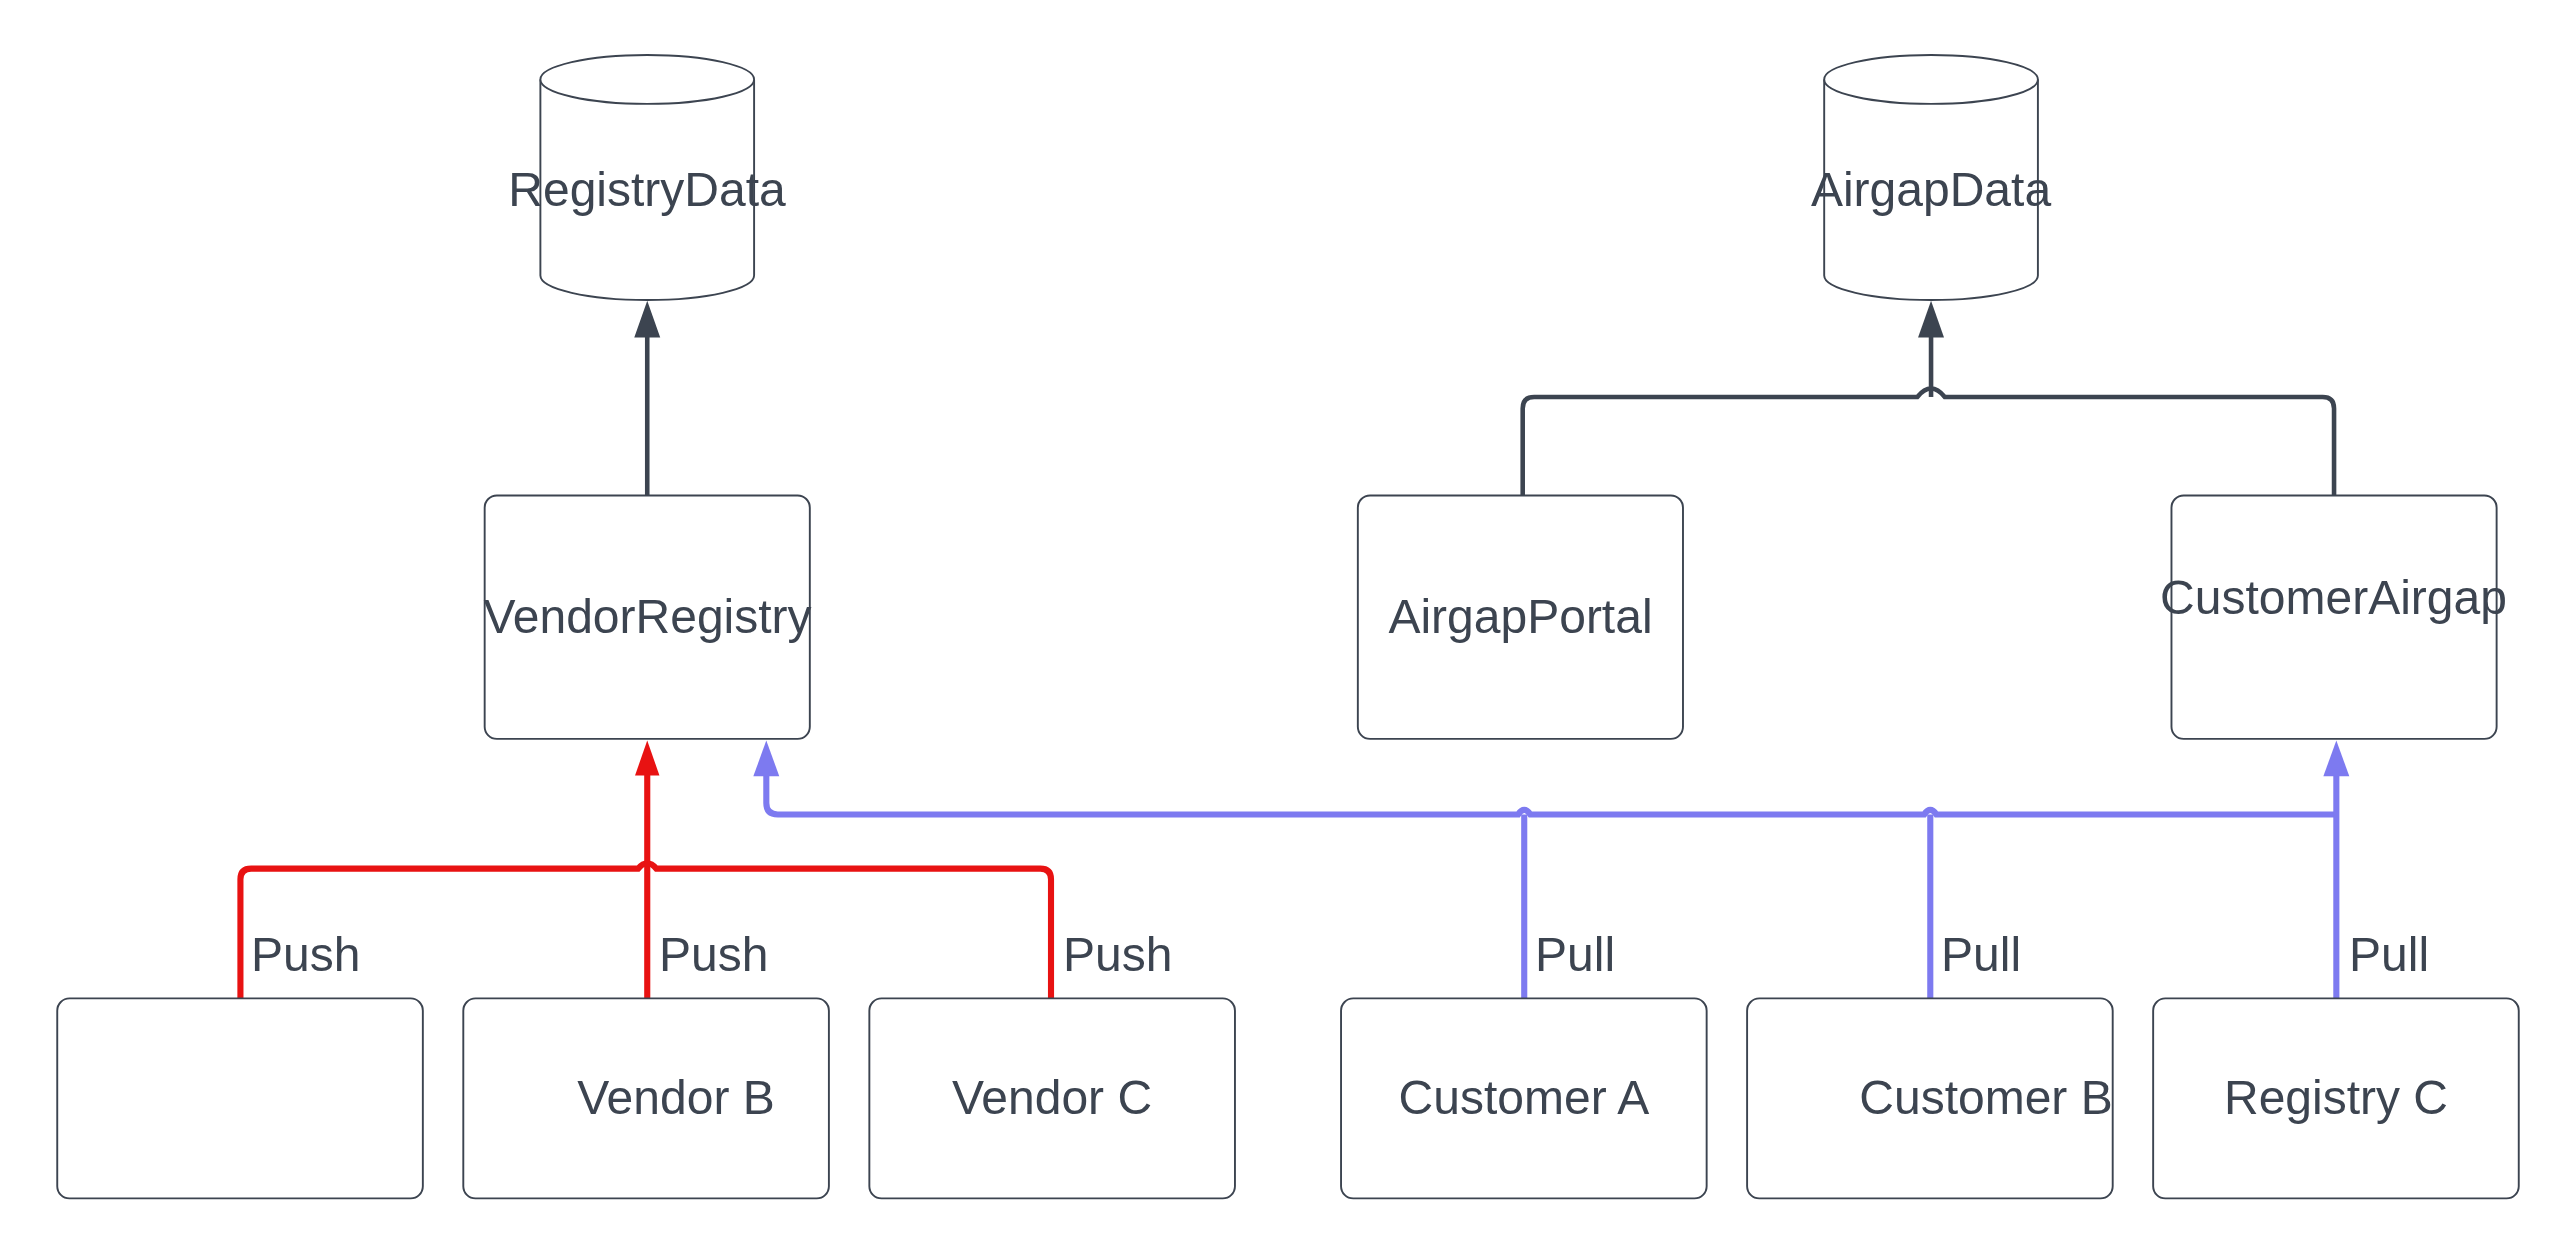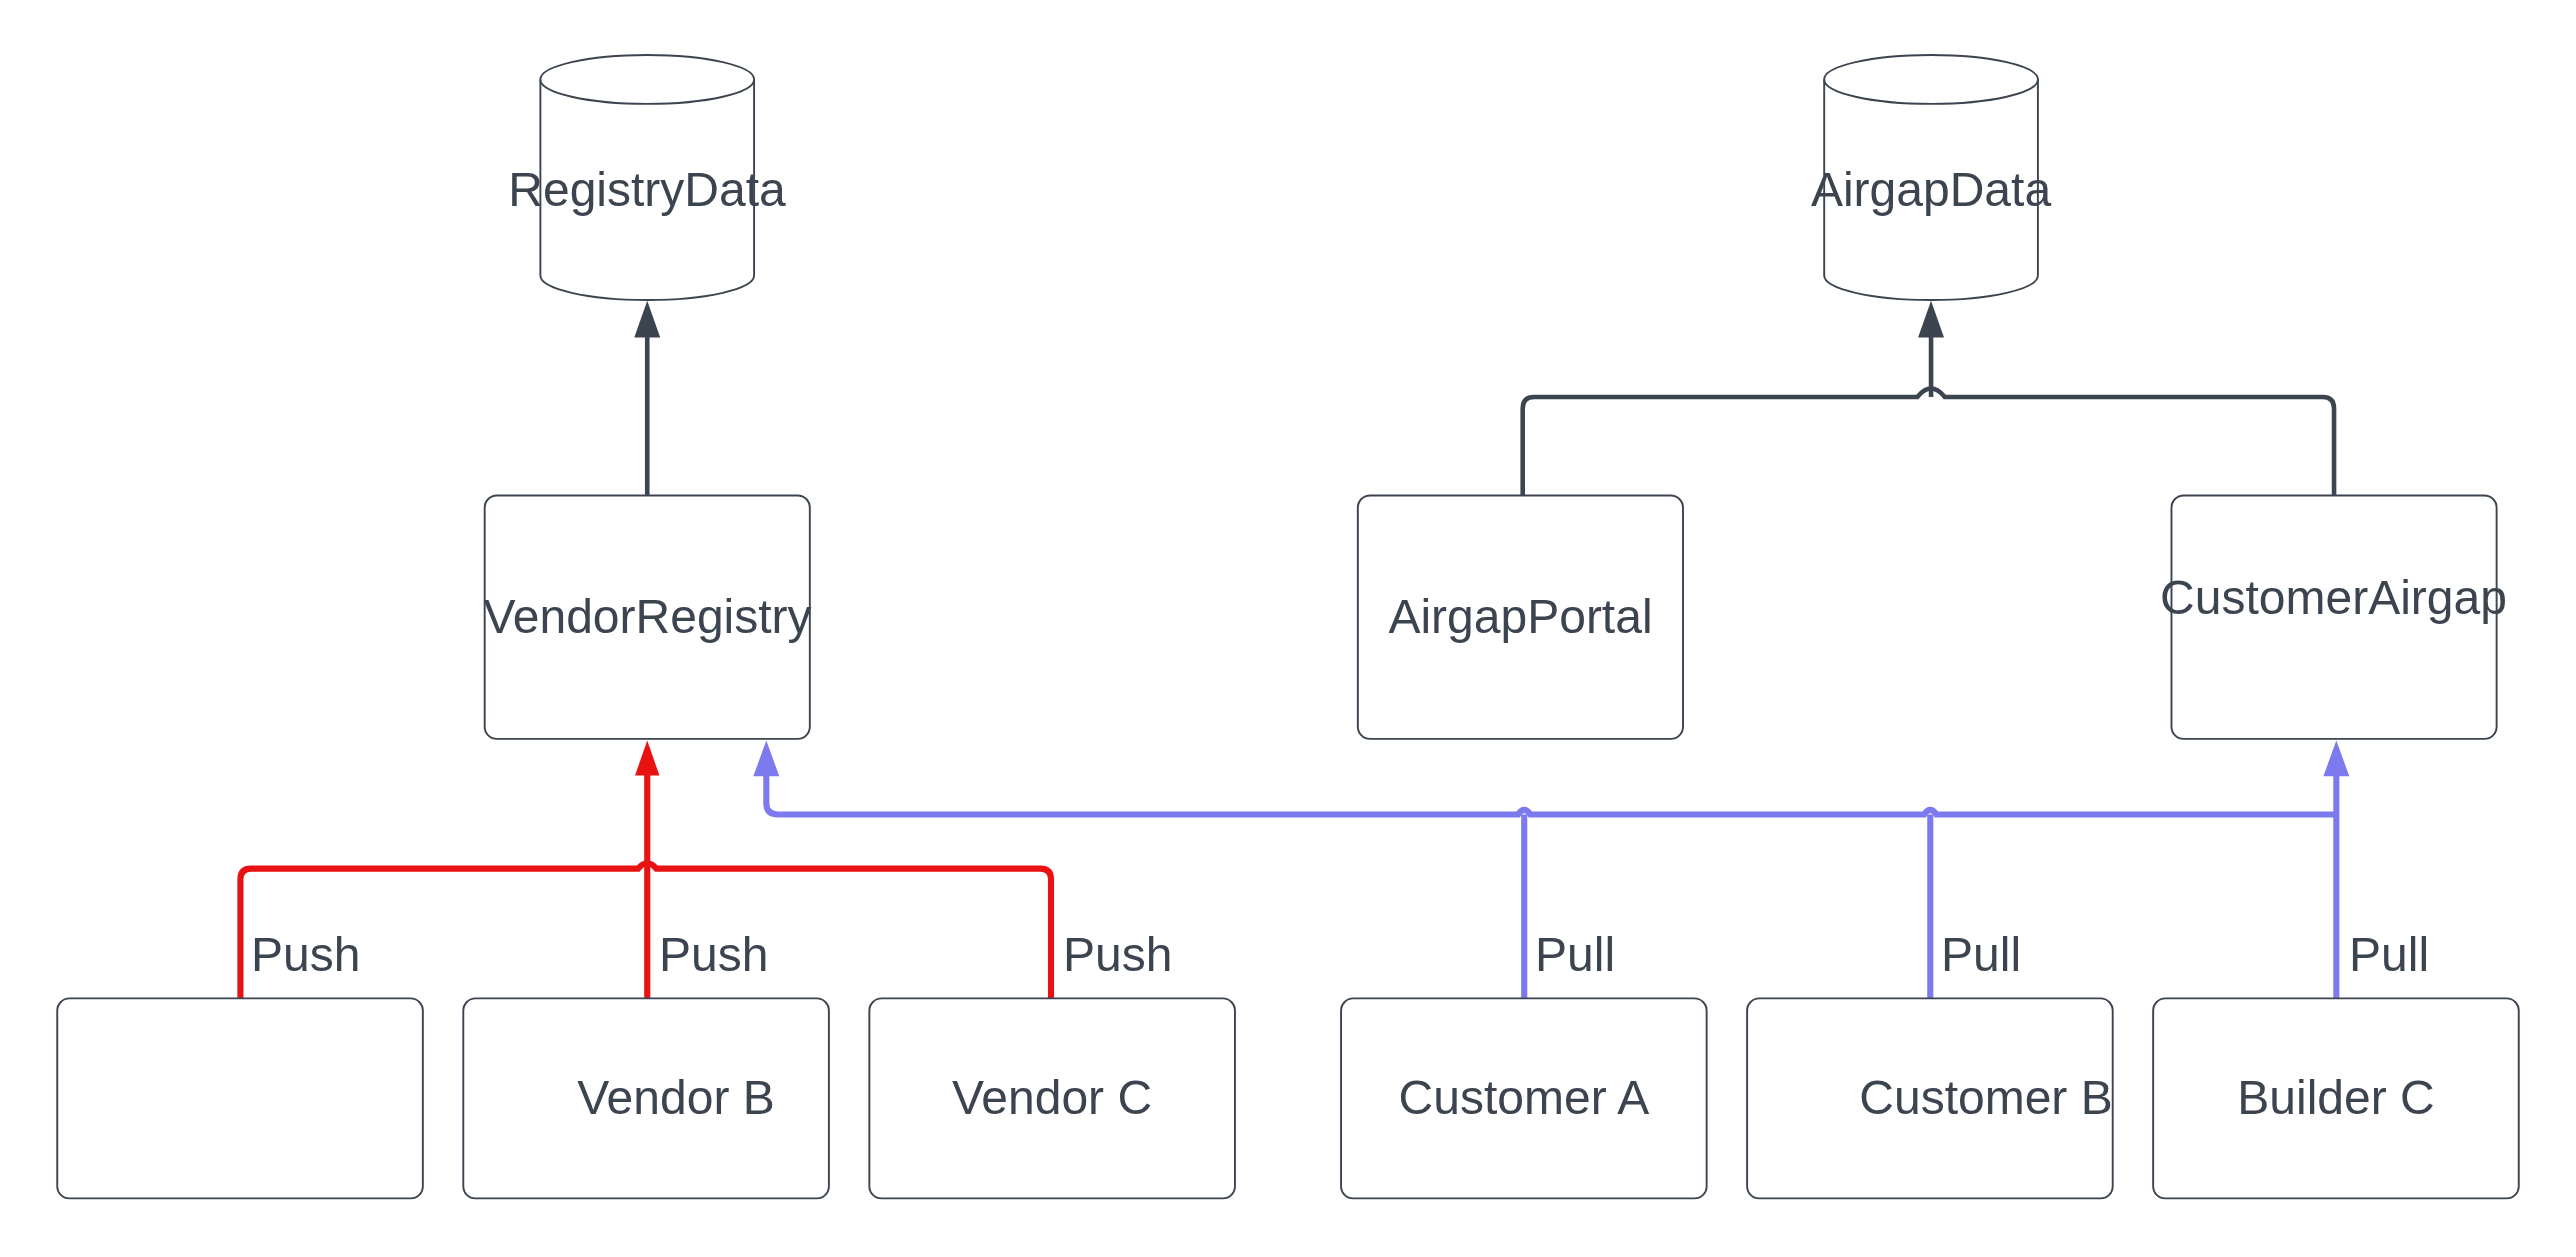--- a/index.html
+++ b/index.html
@@ -118,21 +118,21 @@
   <div class="node-label" style="left:1341px;top:998px;width:366px;height:200px;">
     <span>Customer A</span>
   </div>
   <div class="node-label" style="left:869px;top:998px;width:366px;height:200px;">
     <span>Vendor C</span>
   </div>
   <div class="node-label" style="left:1803px;top:998px;width:366px;height:200px;">
     <span>Customer B</span>
   </div>
   <div class="node-label" style="left:2153px;top:998px;width:366px;height:200px;">
-    <span>Builder C</span>
+    <span>Registry C</span>
   </div>
 
   <div class="edge-label" style="left:251px;top:931px;">Push</div>
   <div class="edge-label" style="left:659px;top:931px;">Push</div>
   <div class="edge-label" style="left:1063px;top:931px;">Push</div>
   <div class="edge-label" style="left:1535px;top:931px;">Pull</div>
   <div class="edge-label" style="left:1941px;top:931px;">Pull</div>
   <div class="edge-label" style="left:2349px;top:931px;">Pull</div>
 
 </div>

